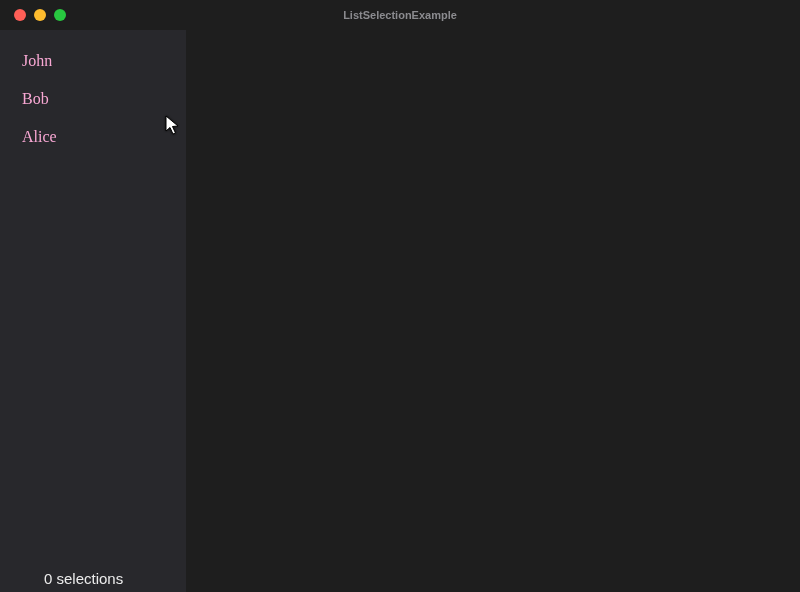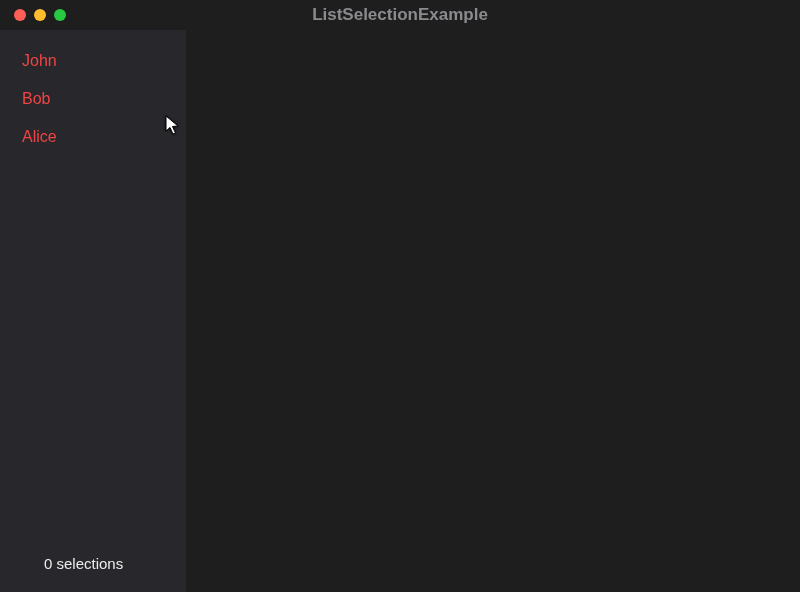--- a/index.html
+++ b/index.html
@@ -41,50 +41,51 @@
       border-radius: 50%;
     }
     .tl-close { background: #ff5f57; }
     .tl-min { background: #febc2e; }
     .tl-max { background: #28c840; }
     .title {
       position: absolute;
       left: 50%;
       transform: translateX(-50%);
       color: #8b8b8f;
-      font-size: 17px;
+      font-size: 11px;
       font-weight: 600;
     }
     .split {
       flex: 1;
       display: flex;
       min-height: 0;
     }
     .sidebar {
       width: 186px;
       background: #28282c;
       display: flex;
       flex-direction: column;
       flex-shrink: 0;
     }
     .list {
       flex: 1;
       padding-top: 12px;
     }
     .list-item {
-      color: #ef4444;
+      color: #f9a8d4;
       font-size: 16px;
       font-weight: 400;
       padding: 10px 22px;
       cursor: default;
+      font-family: Liberation Serif, serif;
     }
     .status {
       color: #ececec;
       font-size: 15px;
-      padding: 10px 0 20px 44px;
+      padding: 10px 0 5px 44px;
     }
     .content {
       flex: 1;
       background: #1e1e1e;
     }
     .cursor {
       position: absolute;
       left: 165px;
       top: 115px;
       pointer-events: none;

